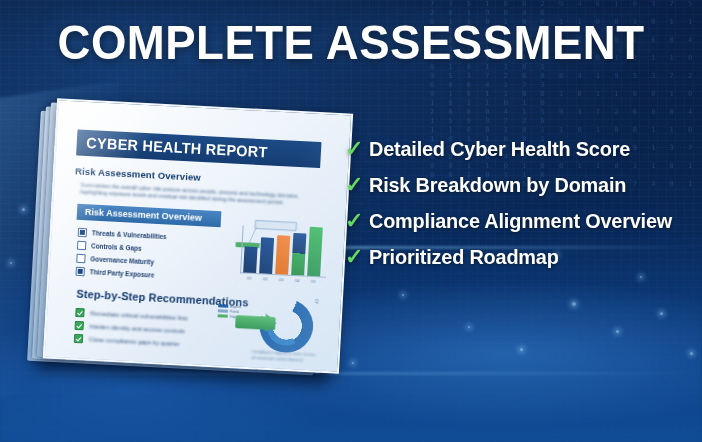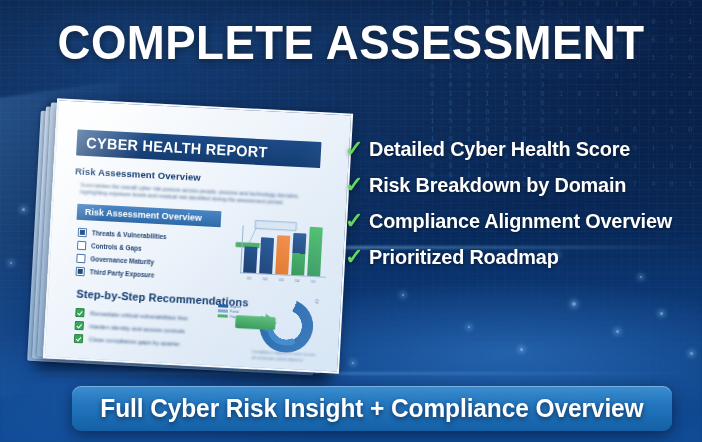--- a/index.html
+++ b/index.html
@@ -418,17 +418,14 @@
     <div class="check-row">
       <span class="check-mark">✓</span>
       <span class="check-label">Compliance Alignment Overview</span>
     </div>
     <div class="check-row">
       <span class="check-mark">✓</span>
       <span class="check-label">Prioritized Roadmap</span>
     </div>
   </div>
 
-  <div class="cta">
-    <span class="cta-label">Full Cyber Risk Insight + Compliance Overview</span>
-  </div>
 
 </div>
 
 </body></html>

